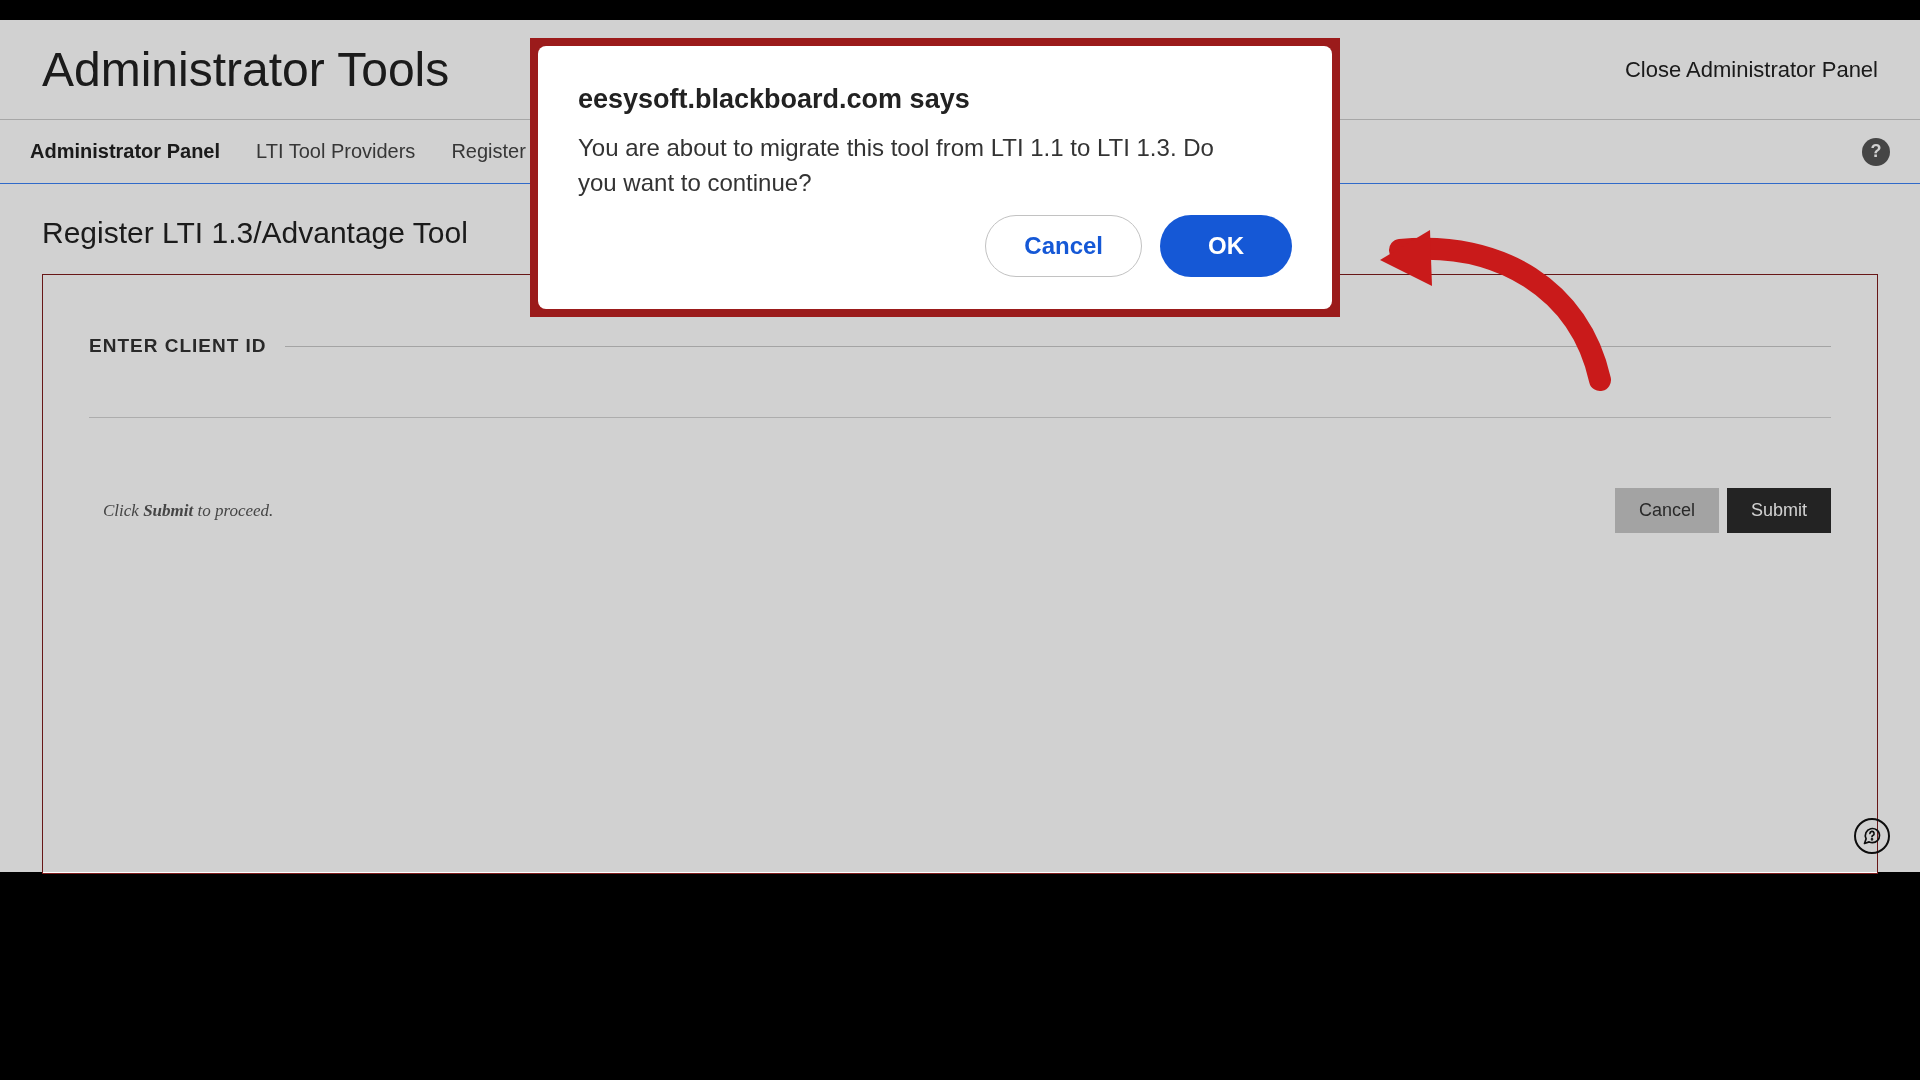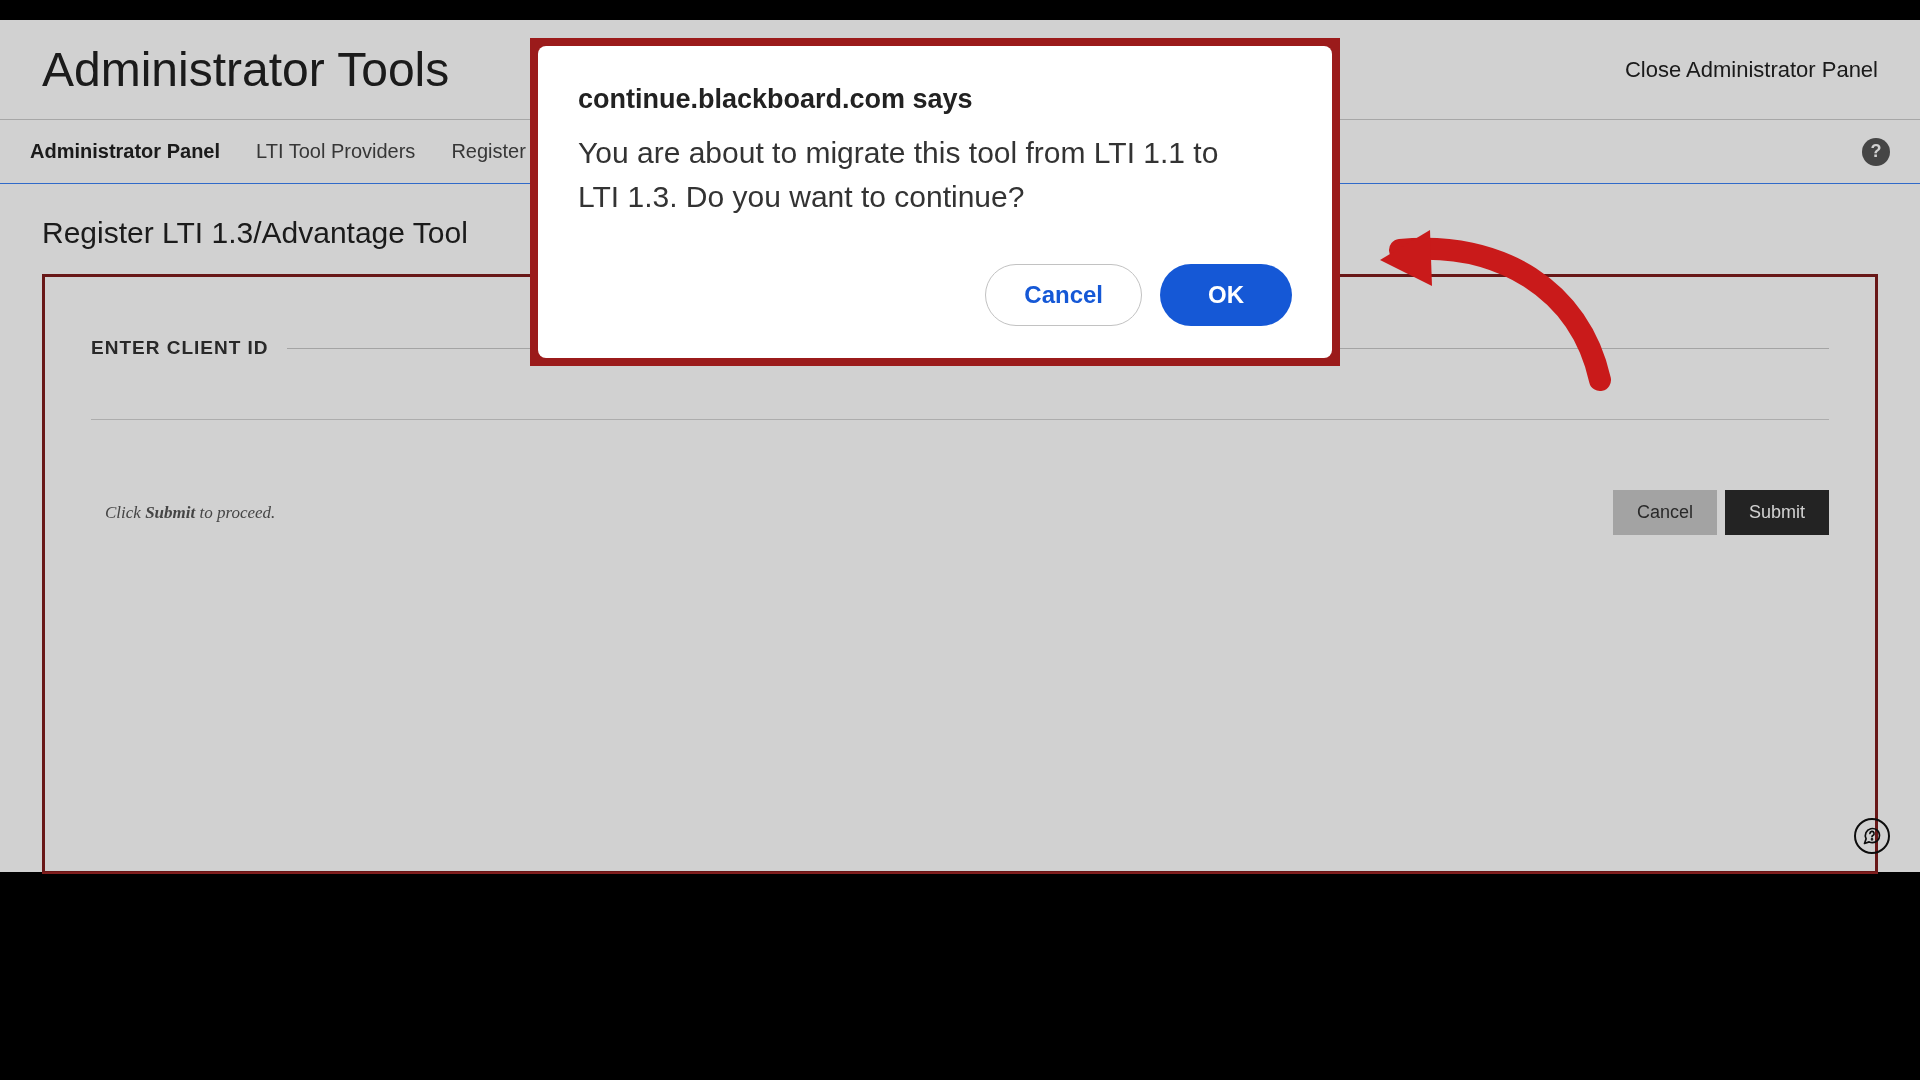--- a/index.html
+++ b/index.html
@@ -15,21 +15,21 @@
 
   
   .crumbbar { border-top:1px solid #ccc; border-bottom:1px solid #3b82f6; padding:20px 30px; display:flex; align-items:center; gap:36px; position:relative; }
   .crumb { font-size:20px; color:#444; cursor:pointer; }
   .crumb.current { font-weight:700; color:#222; }
   .help-circle { position:absolute; right:30px; top:50%; transform:translateY(-50%); width:28px; height:28px; border-radius:50%; background:#555; color:#fff; display:flex; align-items:center; justify-content:center; font-size:18px; font-weight:700; cursor:pointer; }
 
   .section-title { font-size:30px; font-weight:400; color:#222; padding:32px 42px 24px 42px; }
 
   
-  .card { margin:0 42px; border:3px solid #7f1d1d; background:#fff; min-height:600px; padding:60px 46px 40px 46px; position:relative; }
+  .card { margin:0 42px; border:1px solid #7f1d1d; background:#fff; min-height:600px; padding:60px 46px 40px 46px; position:relative; }
   .fieldset-head { display:flex; align-items:center; gap:18px; margin-bottom:58px; }
   .fieldset-label { font-size:19px; letter-spacing:1px; font-weight:700; color:#333; white-space:nowrap; }
   .fieldset-line { flex:1; height:1px; background:#c8c8c8; }
   .form-row { display:flex; align-items:flex-start; margin-bottom:40px; }
   .form-label { width:290px; font-size:20px; color:#333; padding-left:14px; padding-top:6px; }
   .form-field { display:flex; flex-direction:column; }
   .text-input { width:790px; height:40px; border:1px solid #888; background:#fdfdfd; padding:4px 8px; font-size:18px; }
   .hint { font-size:17px; font-style:italic; color:#777; margin-top:10px; }
   .divider { height:1px; background:#d4d4d4; margin:60px 0 70px 0; }
   .footer-row { display:flex; align-items:center; justify-content:space-between; }
@@ -37,21 +37,21 @@
   .proceed-note .strong { font-weight:700; font-style:italic; }
   .btn-group { display:flex; gap:8px; }
   .btn { font-size:18px; padding:12px 24px; border:none; cursor:pointer; }
   .btn-cancel { background:#c7c7c7; color:#333; }
   .btn-submit { background:#2b2b2b; color:#fff; }
 
   
   .dialog-wrap { position:absolute; top:18px; left:530px; width:810px; background:#9b1b1b; padding:8px; z-index:50; }
   .dialog-inner { background:#fff; border-radius:8px; padding:38px 40px 32px 40px; }
   .dialog-title { font-size:27px; font-weight:700; color:#222; margin-bottom:16px; }
-  .dialog-msg { font-size:30px; color:#333; line-height:1.45; margin-bottom:46px; max-width:680px; }
+  .dialog-msg { font-size:24px; color:#333; line-height:1.45; margin-bottom:14px; max-width:680px; }
   .dialog-actions { display:flex; justify-content:flex-end; gap:18px; }
   .pill { font-size:24px; font-weight:600; padding:16px 38px; border-radius:999px; cursor:pointer; }
   .pill-cancel { background:#fff; color:#1558d6; border:1px solid #c2c2c2; }
   .pill-ok { background:#1558d6; color:#fff; border:none; padding:16px 48px; }
 
   
   .arrow-svg { position:absolute; top:200px; left:1360px; width:260px; height:180px; z-index:60; pointer-events:none; }
 
   
   .float-help { position:absolute; right:30px; bottom:18px; width:36px; height:36px; border:2.5px solid #111; border-radius:50%; display:flex; align-items:center; justify-content:center; cursor:pointer; background:transparent; }
@@ -102,21 +102,21 @@
       <path d="M21 11.5a8.38 8.38 0 0 1-8.5 8.5 8.5 8.5 0 0 1-3.9-.95L3 21l1.95-5.6A8.5 8.5 0 1 1 21 11.5z"></path>
       <path d="M9.5 9a2.5 2.5 0 1 1 3.5 2.3c-.8.4-1 .9-1 1.7"></path>
       <circle cx="12" cy="16" r="0.6" fill="#111"></circle>
     </svg>
   </div>
 
   <div class="overlay-dim"></div>
 
   <div class="dialog-wrap">
     <div class="dialog-inner">
-      <div class="dialog-title">continue.blackboard.com says</div>
+      <div class="dialog-title">eesysoft.blackboard.com says</div>
       <div class="dialog-msg">You are about to migrate this tool from LTI 1.1 to LTI 1.3. Do you want to continue?</div>
       <div class="dialog-actions">
         <button class="pill pill-cancel">Cancel</button>
         <button class="pill pill-ok">OK</button>
       </div>
     </div>
   </div>
 
   <svg class="arrow-svg" viewBox="0 0 260 180">
     <path d="M240 160 C 220 70, 140 20, 40 30" stroke="#c91a1a" stroke-width="22" fill="none" stroke-linecap="round"></path>

